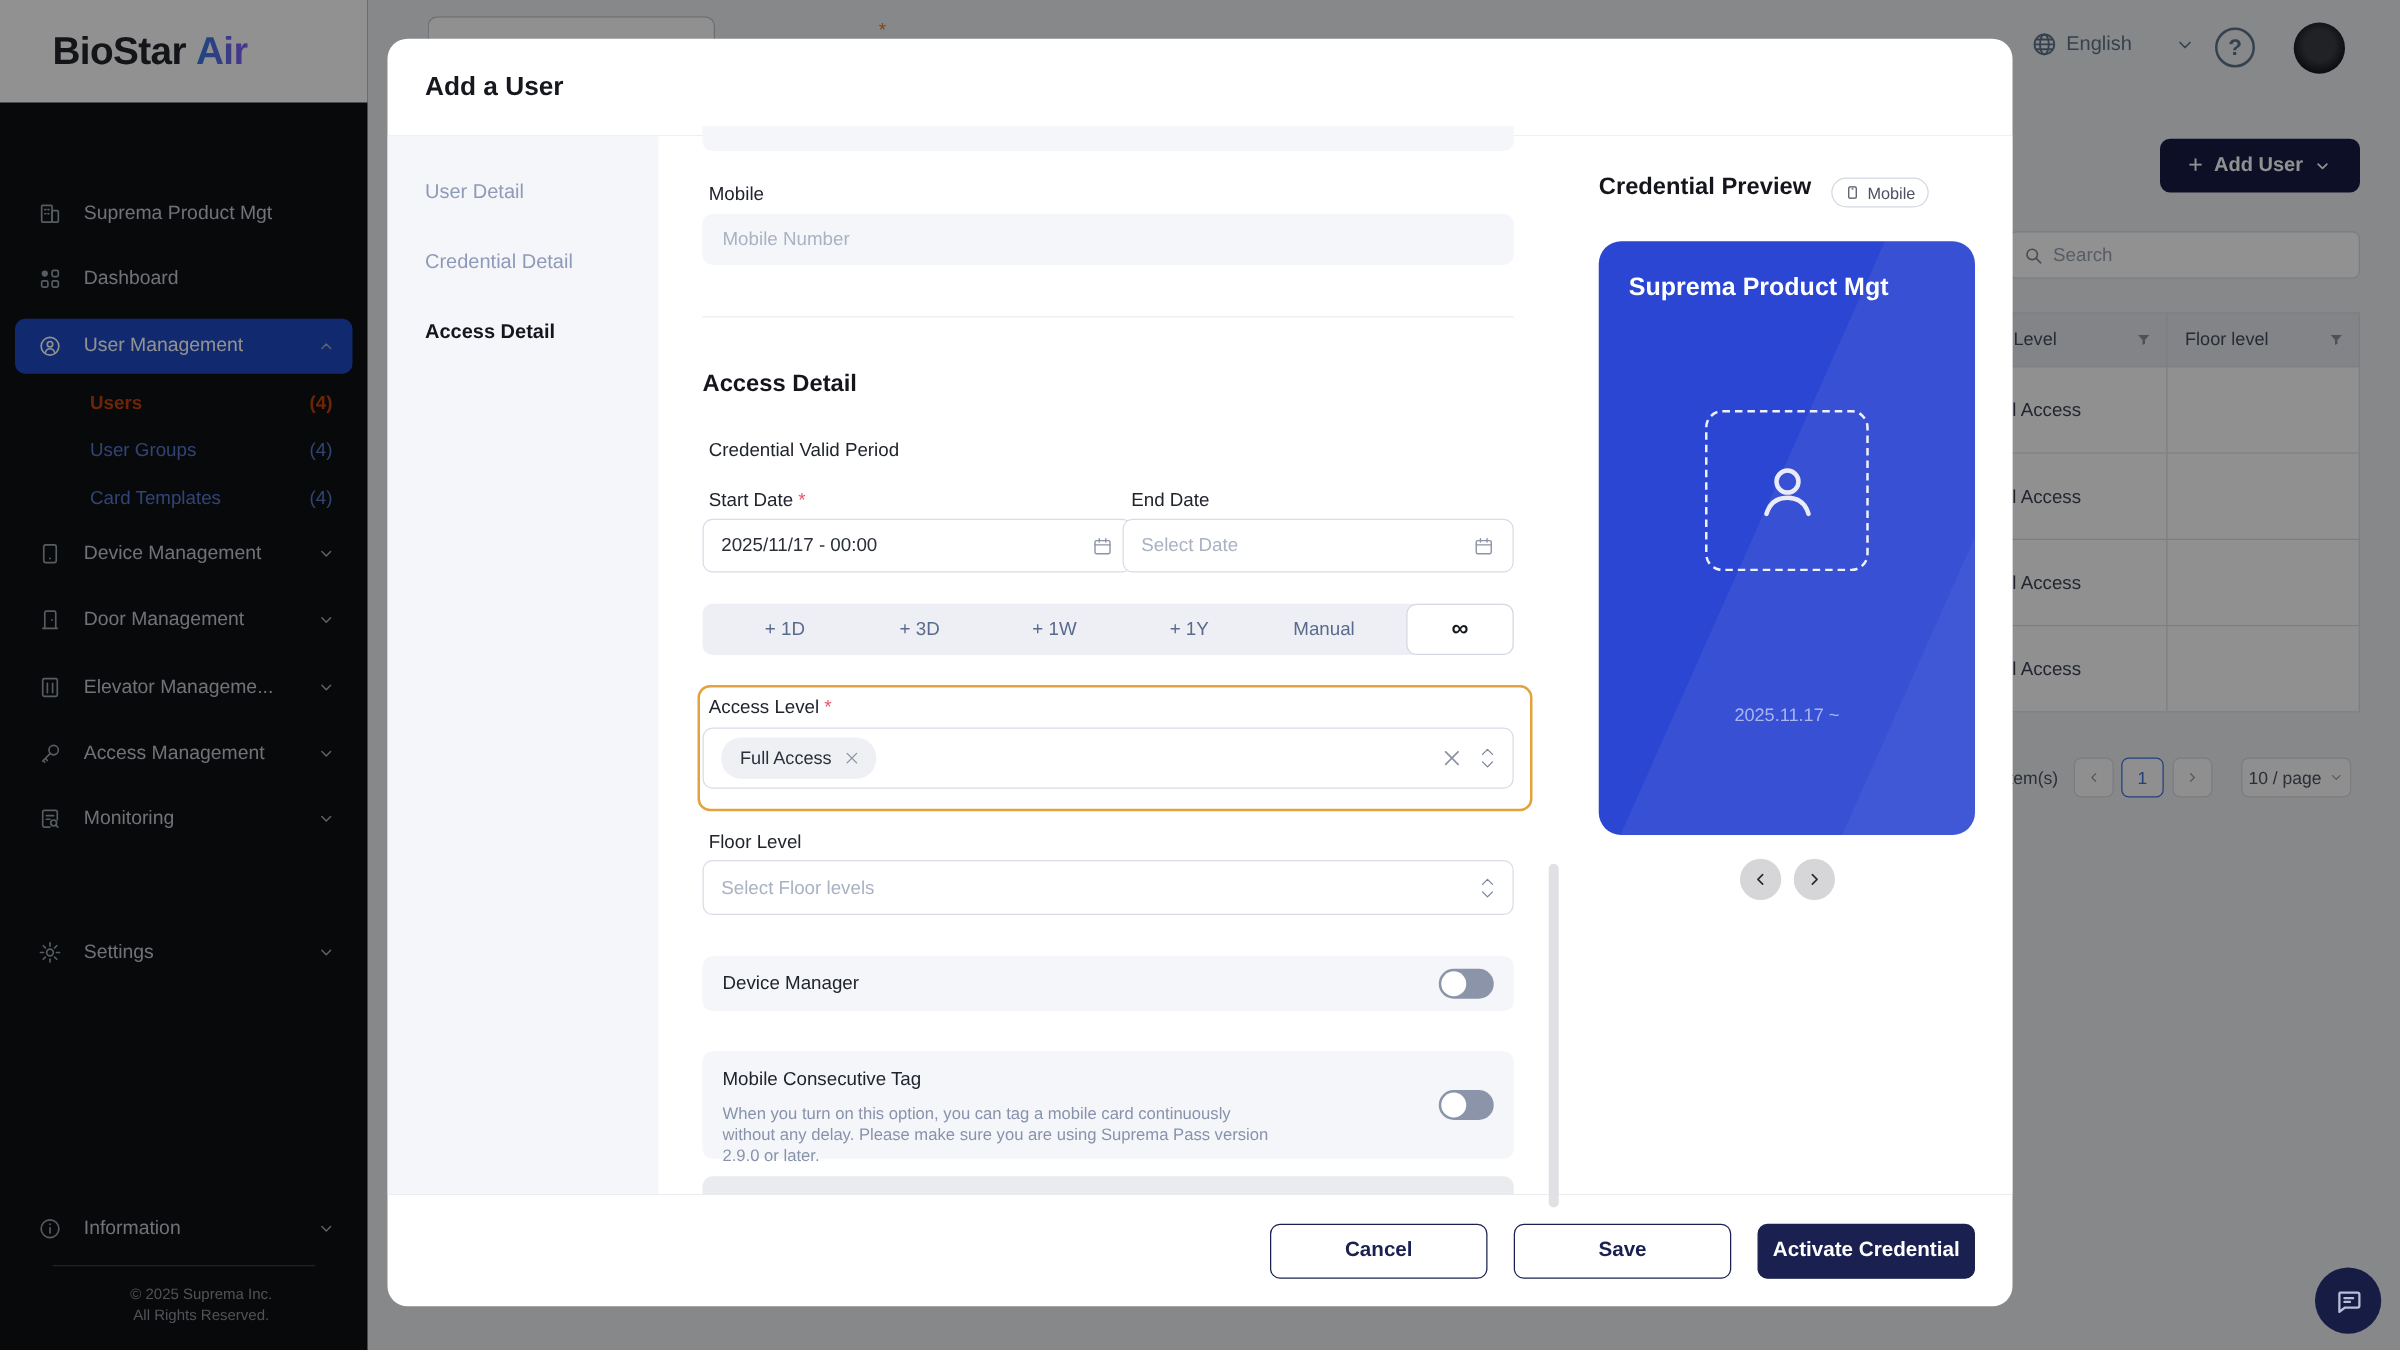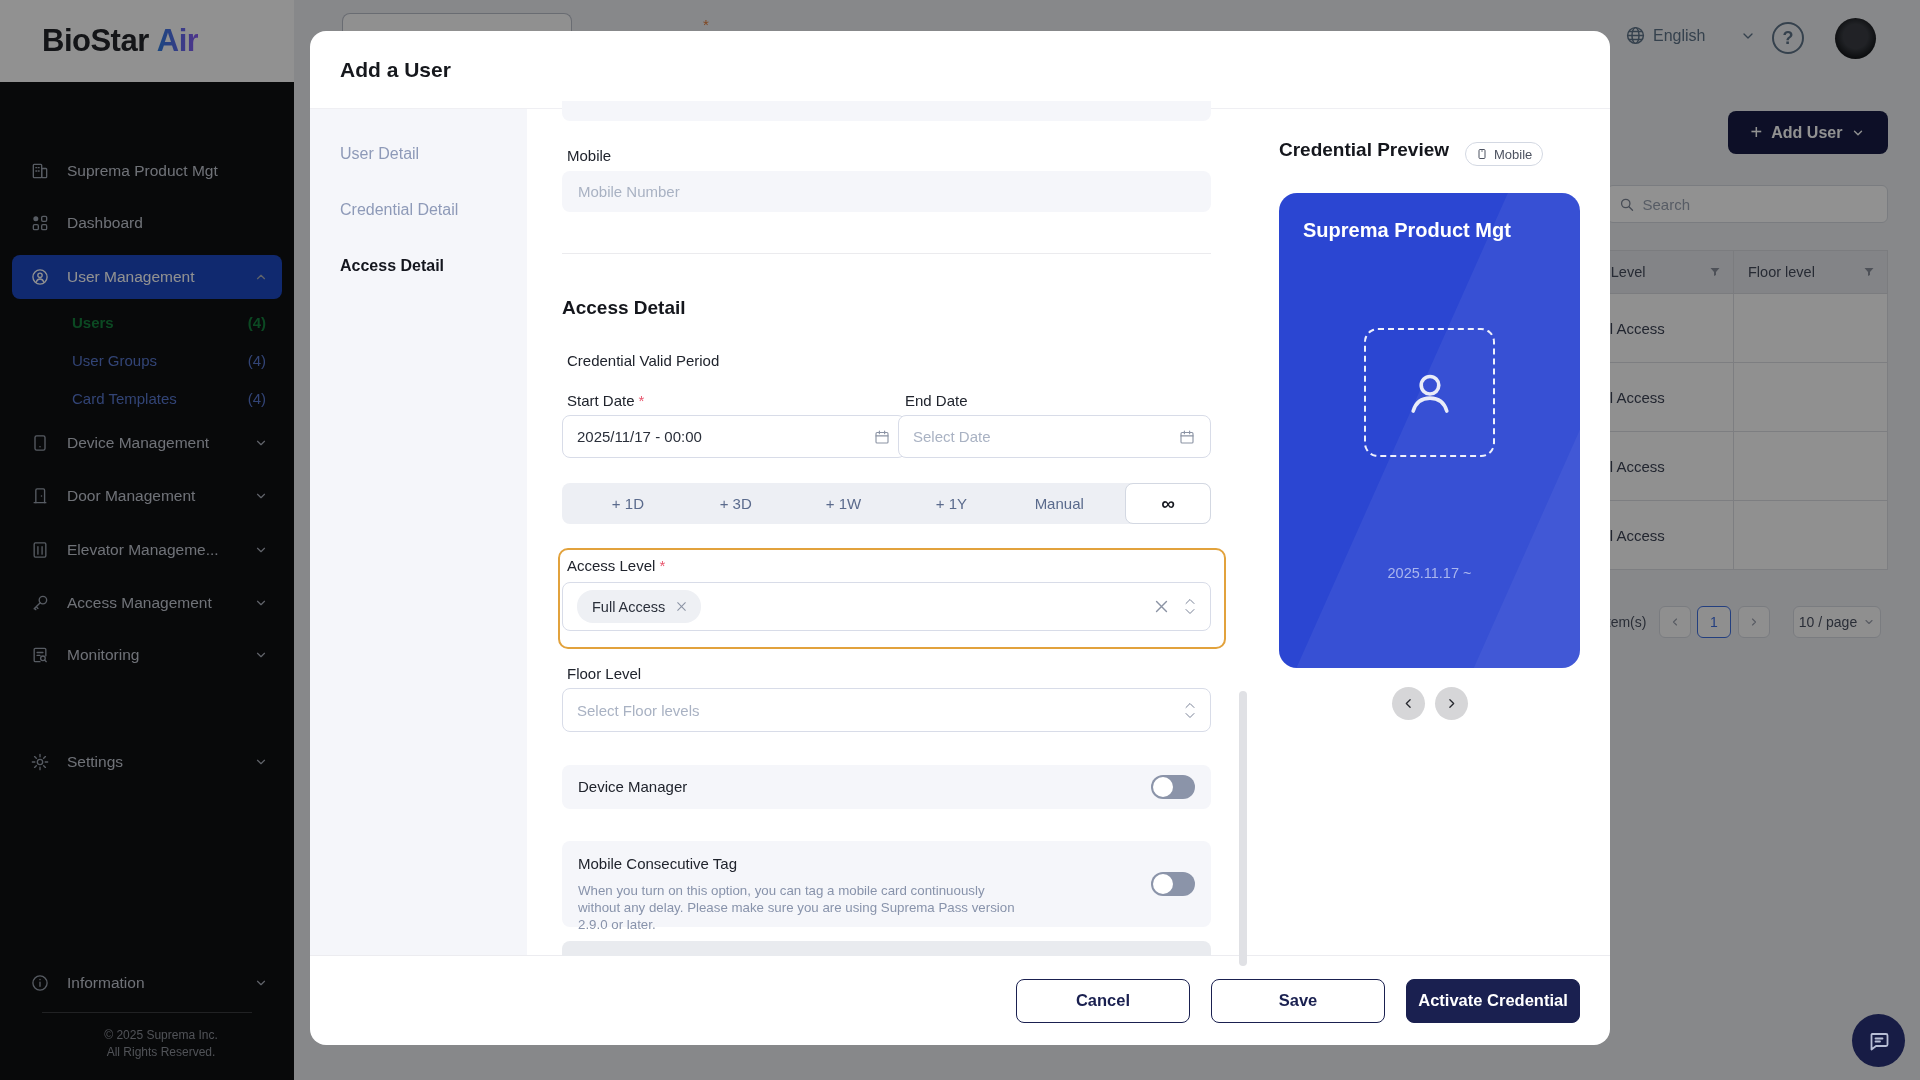--- a/index.html
+++ b/index.html
@@ -15,21 +15,21 @@
   .logo-air { margin-left:8px; background:linear-gradient(90deg,#2f7de1,#8a5cf6);
               -webkit-background-clip:text; background-clip:text; color:transparent; }
   .side-item { position:absolute; left:12px; width:270px; height:42px; display:flex; align-items:center;
                padding:0 14px 0 18px; color:#c3c8d2; font-size:15.5px; border-radius:8px; }
   .side-item .icn { margin-right:17px; flex:none; }
   .side-item .chev { margin-left:auto; flex:none; }
   .side-item.selected { background:#1d49c4; color:#ffffff; height:44px; }
   .side-sub { position:absolute; left:12px; width:270px; height:38px; display:flex; align-items:center;
               padding:0 16px 0 60px; font-size:15px; color:#5878cf; }
   .side-sub .cnt { margin-left:auto; }
-  .side-sub.active { color:#15803d; font-weight:bold; }
+  .side-sub.active { color:#c2410c; font-weight:bold; }
   .side-divider { position:absolute; left:42px; width:210px; height:1px; background:#3a3c40; }
   .copyright { position:absolute; left:0; width:322px; text-align:center; color:#8d9199; font-size:12px; line-height:17px; }
   .icn { width:20px; height:20px; stroke:#9aa2ae; fill:none; stroke-width:1.6; stroke-linecap:round; stroke-linejoin:round; }
   .selected .icn { stroke:#ffffff; }
   .chev { width:14px; height:14px; stroke:#aab0bb; fill:none; stroke-width:2; stroke-linecap:round; stroke-linejoin:round; }
 
   
   .topbar-lang { position:absolute; left:1625px; top:25px; display:flex; align-items:center; gap:7px;
                  color:#5e7388; font-size:16px; z-index:5; }
   .topbar-lang .chevdn { margin-left:28px; }

